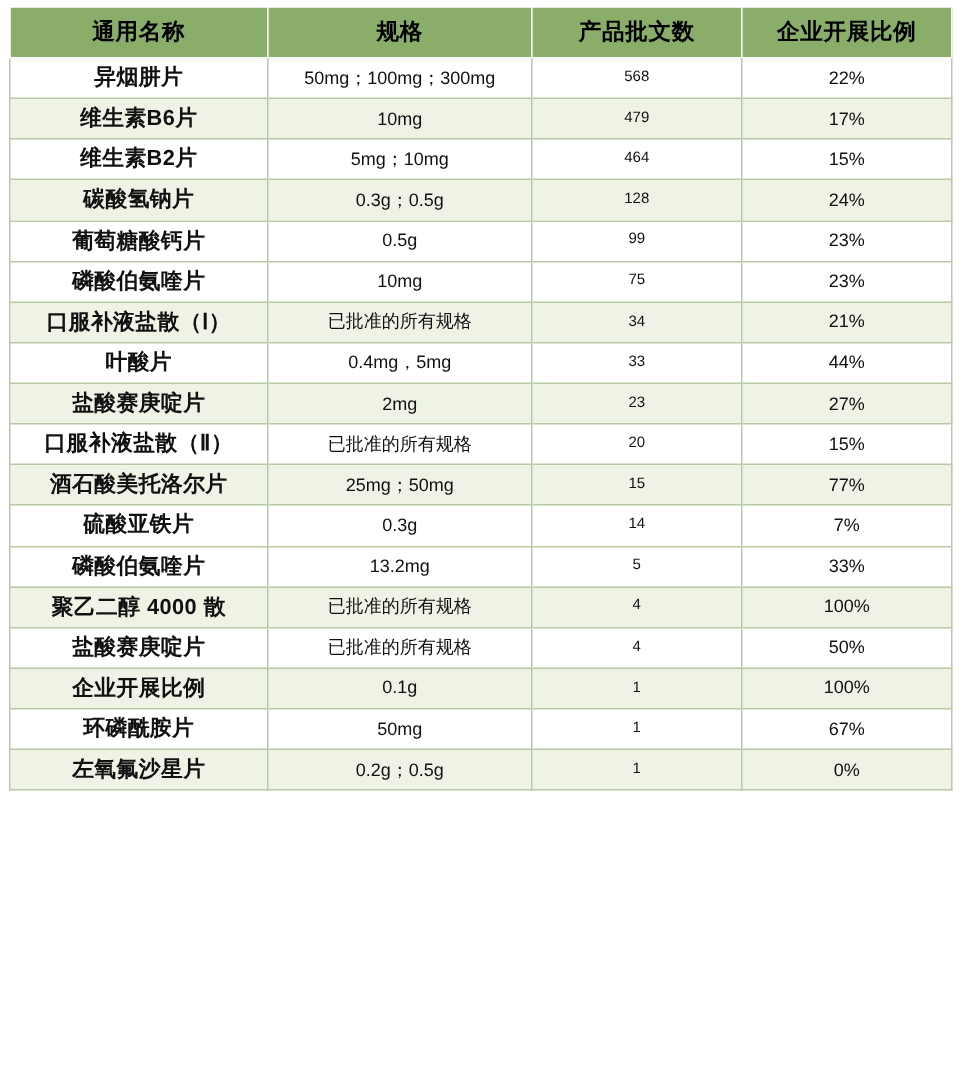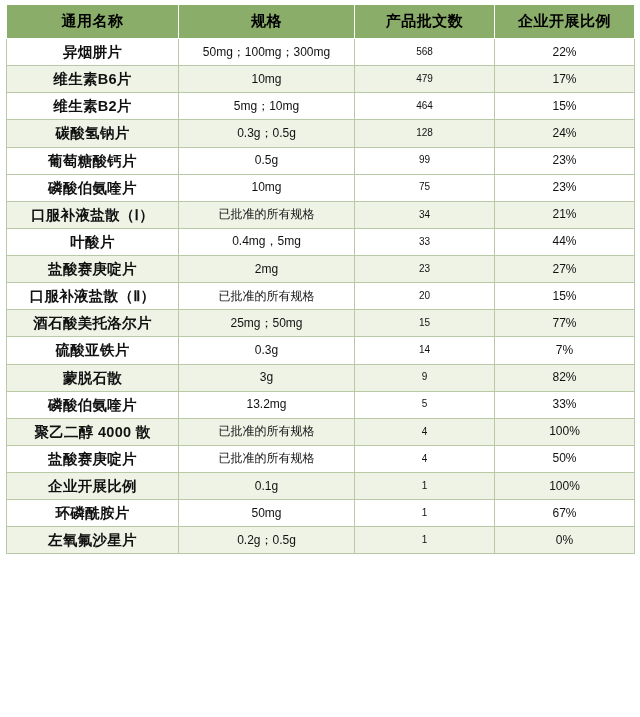--- a/index.html
+++ b/index.html
@@ -156,26 +156,20 @@
         <td class="spec">25mg；50mg</td>
         <td class="count">15</td>
         <td class="ratio">77%</td>
       </tr>
       <tr class="even">
         <td class="name">硫酸亚铁片</td>
         <td class="spec">0.3g</td>
         <td class="count">14</td>
         <td class="ratio">7%</td>
       </tr>
-      <tr class="odd">
-        <td class="name">蒙脱石散</td>
-        <td class="spec">3g</td>
-        <td class="count">9</td>
-        <td class="ratio">82%</td>
-      </tr>
       <tr class="even">
         <td class="name">磷酸伯氨喹片</td>
         <td class="spec">13.2mg</td>
         <td class="count">5</td>
         <td class="ratio">33%</td>
       </tr>
       <tr class="odd">
         <td class="name">聚乙二醇 4000 散</td>
         <td class="spec">已批准的所有规格</td>
         <td class="count">4</td>

